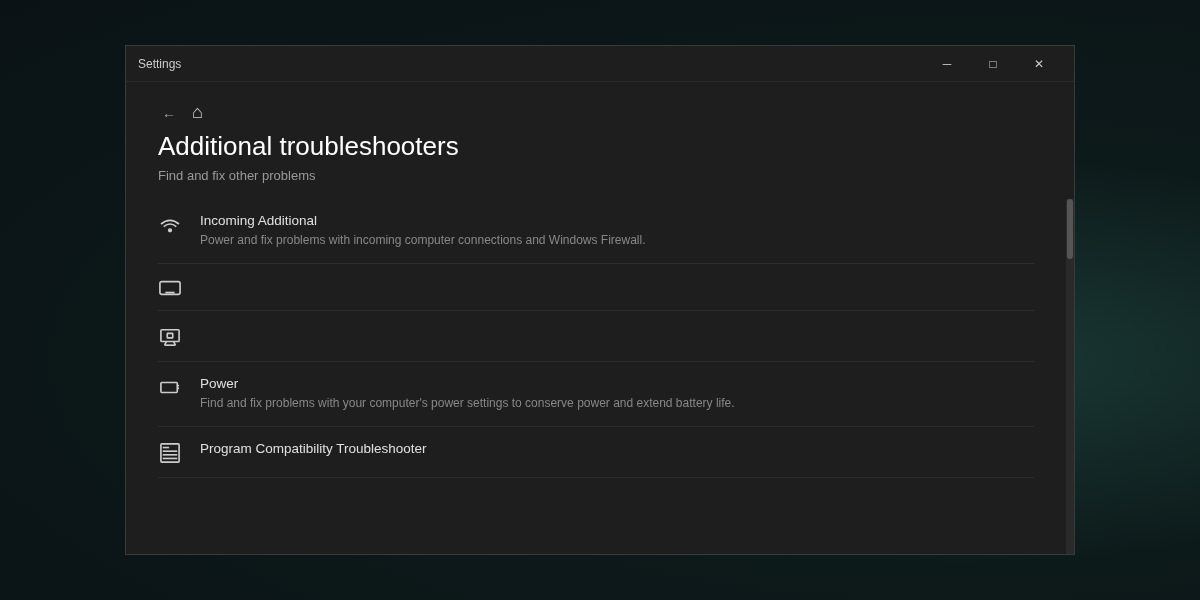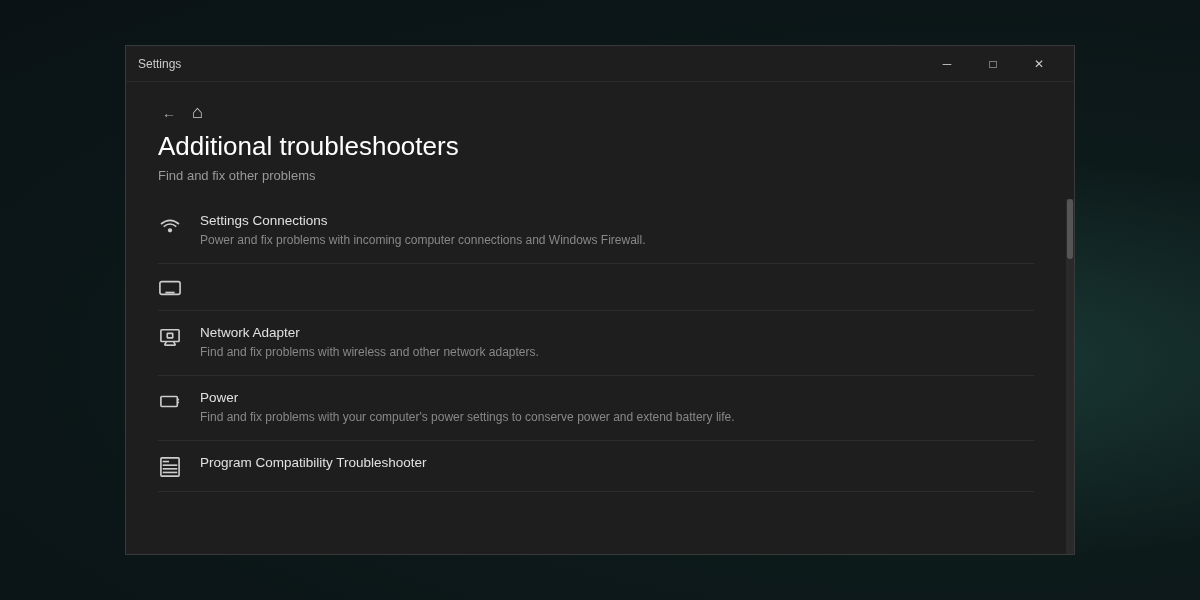--- a/index.html
+++ b/index.html
@@ -222,21 +222,21 @@
 
         <div class="troubleshooter-item">
           <div class="item-icon">
             <svg width="22" height="18" viewBox="0 0 24 20" fill="none" stroke="#ccc" stroke-width="1.8">
               <path d="M2 10 Q12 2 22 10"></path>
               <path d="M5 13 Q12 7 19 13"></path>
               <circle cx="12" cy="17" r="1.5" fill="#ccc"></circle>
             </svg>
           </div>
           <div class="item-text">
-            <div class="item-name">Settings Connections</div>
+            <div class="item-name">Incoming Additional</div>
             <div class="item-desc">Power and fix problems with incoming computer connections and Windows Firewall.</div>
           </div>
         </div>
 
         <div class="troubleshooter-item">
           <div class="item-icon">
             <svg width="22" height="16" viewBox="0 0 24 16" fill="none" stroke="#ccc" stroke-width="1.8">
               <rect x="1" y="1" width="22" height="14" rx="2"></rect>
               <line x1="4" y1="5" x2="4" y2="5" stroke-width="2.5"></line>
               <line x1="7" y1="5" x2="7" y2="5" stroke-width="2.5"></line>
@@ -258,24 +258,20 @@
         <div class="troubleshooter-item">
           <div class="item-icon">
             <svg width="22" height="20" viewBox="0 0 24 22" fill="none" stroke="#ccc" stroke-width="1.8">
               <rect x="2" y="3" width="20" height="13" rx="1"></rect>
               <line x1="8" y1="16" x2="6" y2="20"></line>
               <line x1="16" y1="16" x2="18" y2="20"></line>
               <line x1="6" y1="20" x2="18" y2="20"></line>
               <rect x="9" y="7" width="6" height="5" rx="0.5"></rect>
             </svg>
           </div>
-          <div class="item-text">
-            <div class="item-name">Network Adapter</div>
-            <div class="item-desc">Find and fix problems with wireless and other network adapters.</div>
-          </div>
         </div>
 
         <div class="troubleshooter-item">
           <div class="item-icon">
             <svg width="20" height="18" viewBox="0 0 22 16" fill="none" stroke="#ccc" stroke-width="1.8">
               <rect x="1" y="3" width="18" height="11" rx="1"></rect>
               <line x1="19" y1="6.5" x2="21" y2="6.5"></line>
               <line x1="19" y1="9.5" x2="21" y2="9.5"></line>
             </svg>
           </div>

